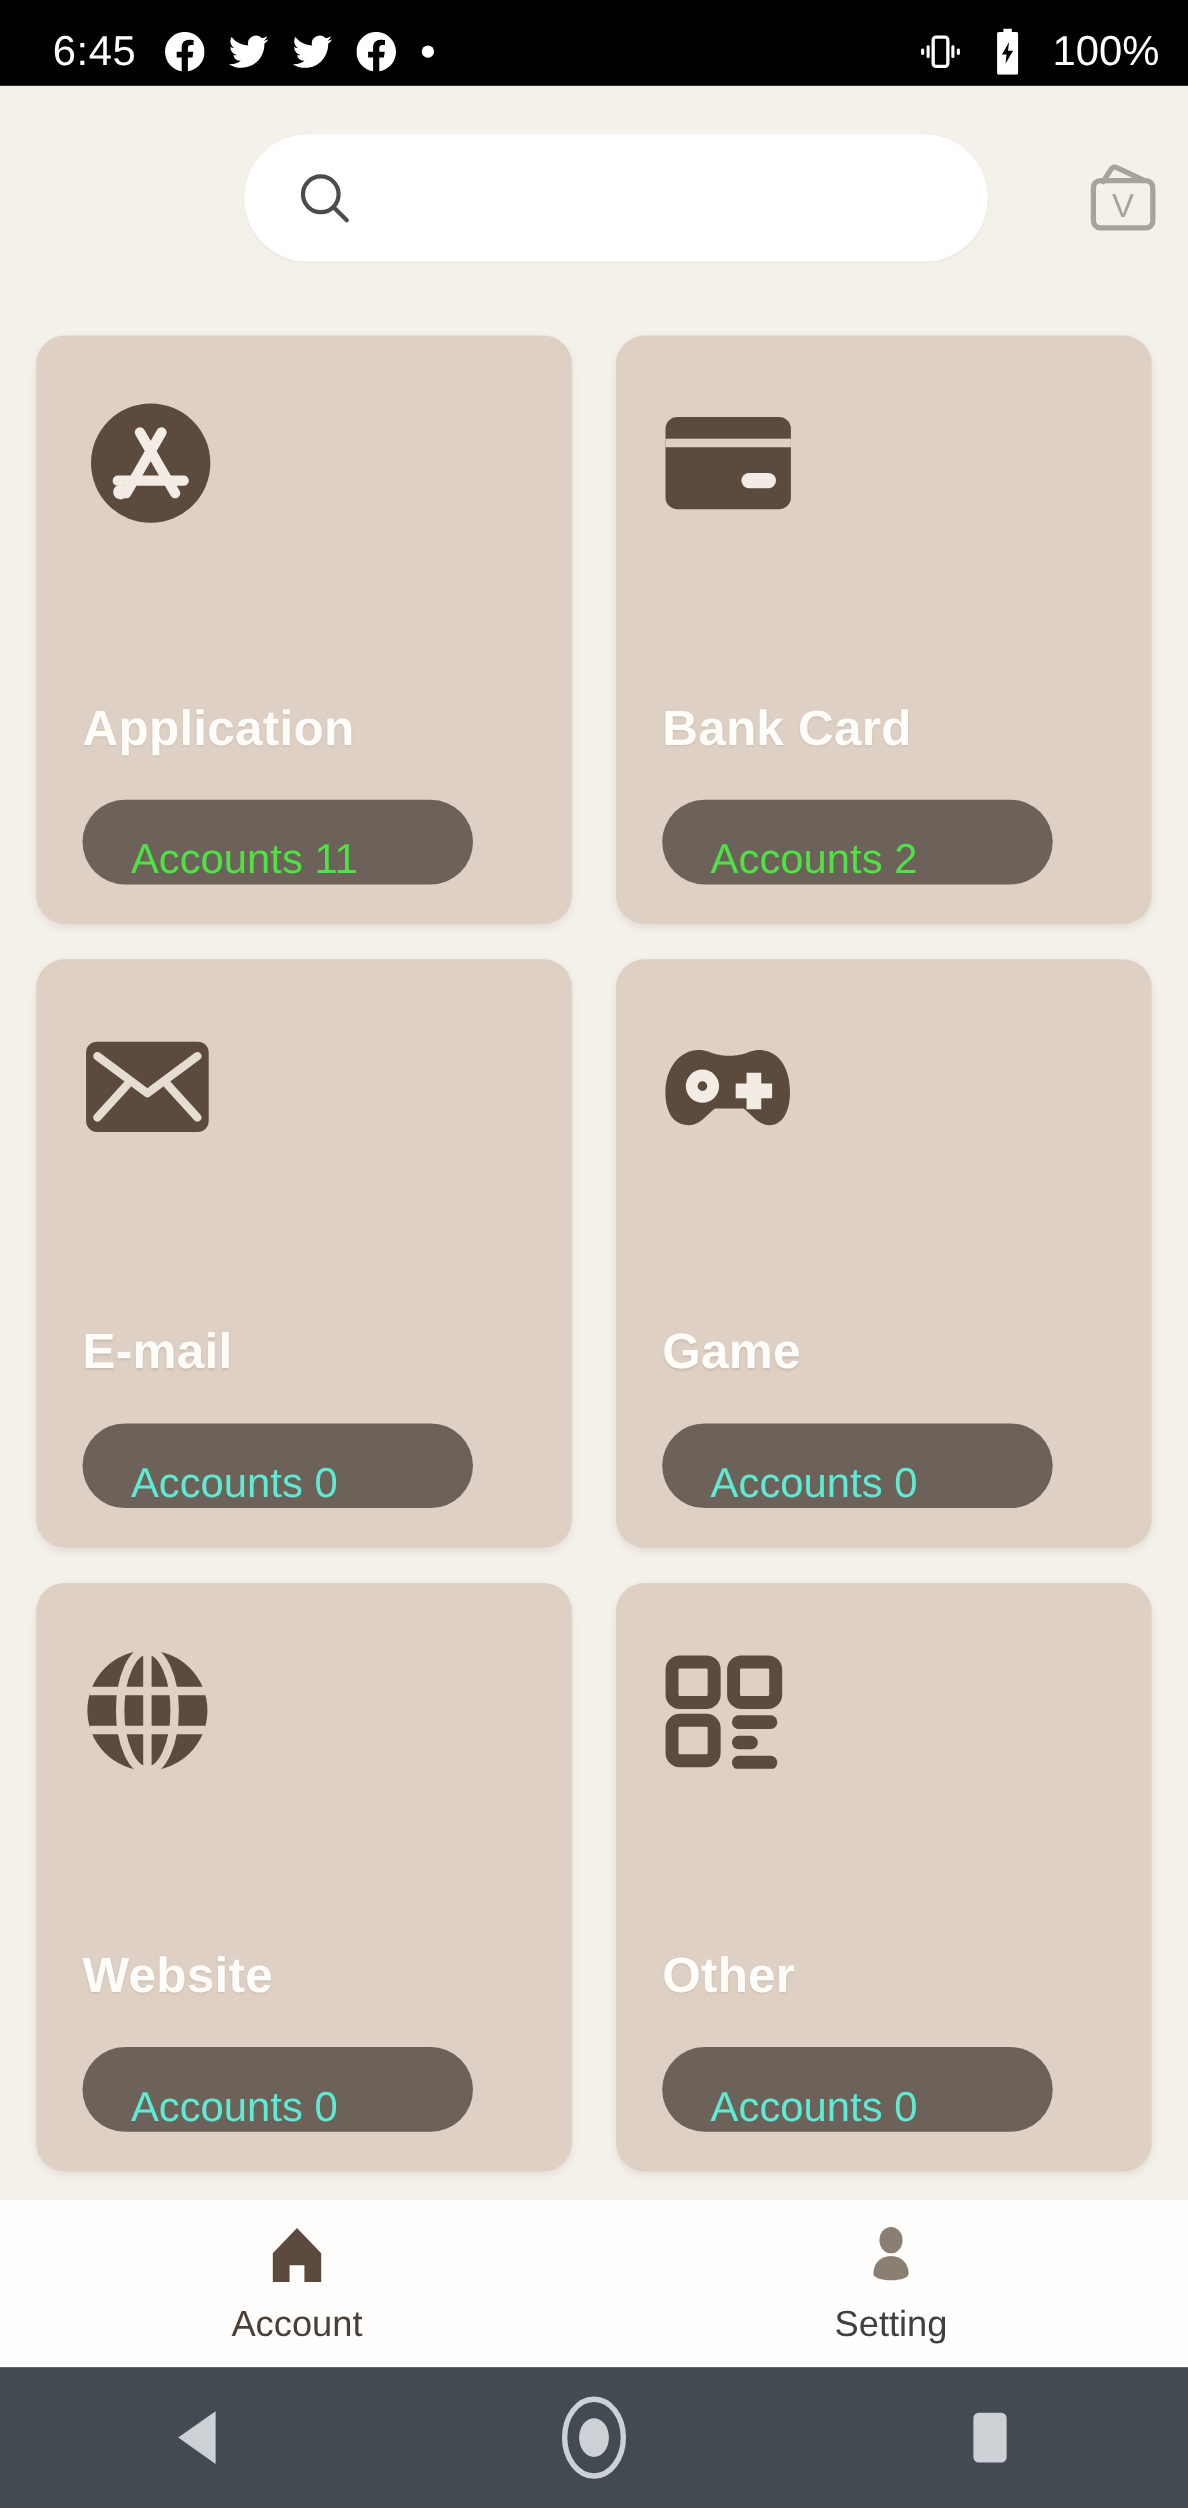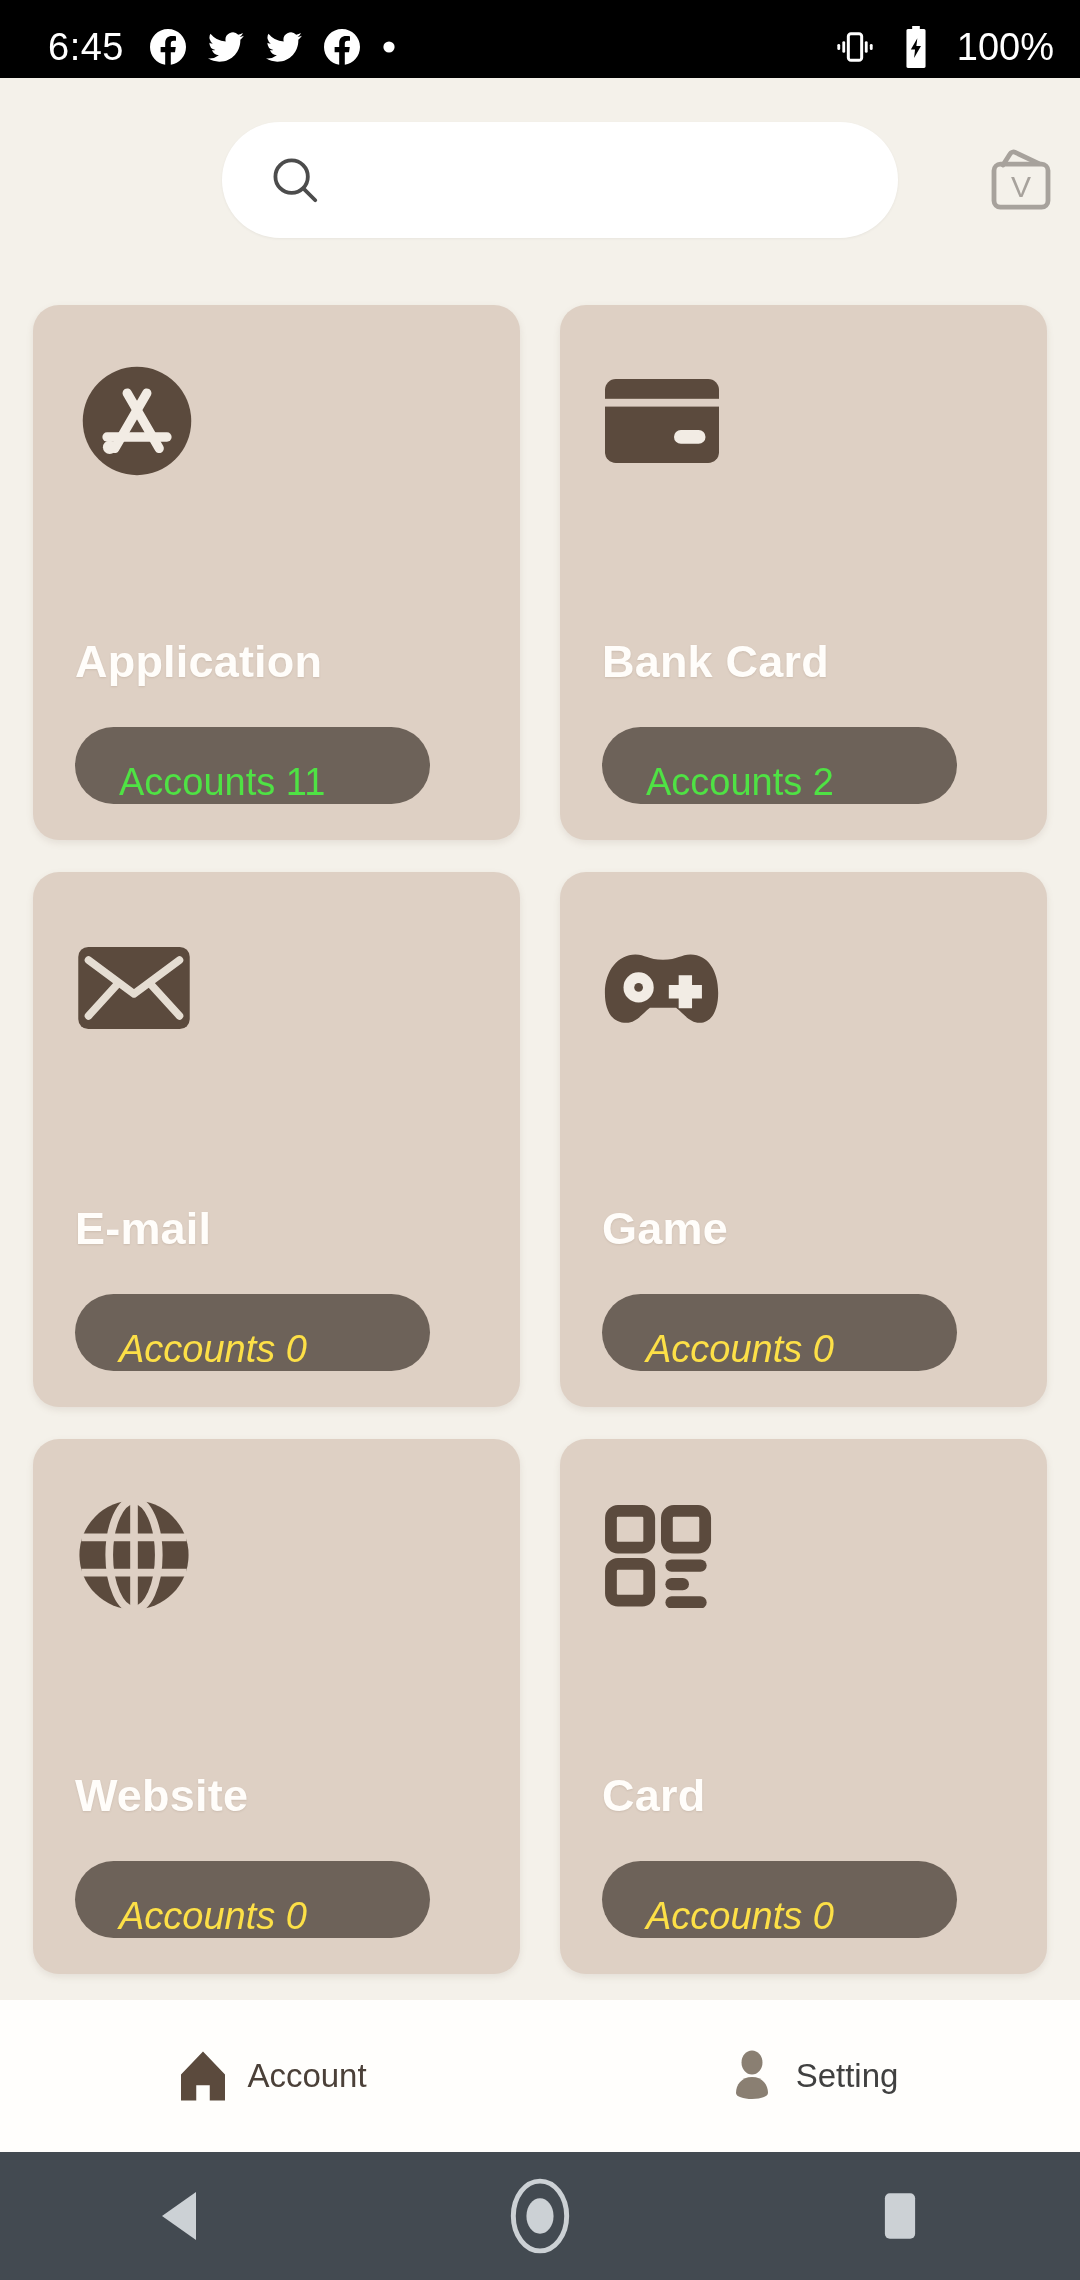--- a/index.html
+++ b/index.html
@@ -72,30 +72,30 @@
     text-shadow:0 1px 2px rgba(120,100,85,.18);
   }
   .card-badge {
     position:absolute; left:42px; bottom:36px;
     min-width:355px; height:77px;
     background:#6d6259; border-radius:40px;
     display:flex; align-items:flex-end; padding-left:44px;
     font-size:38px;
   }
   .badge-green { color:#4fe244; }
-  .badge-gray  { color:#fde047;font-style:italic; }
+  .badge-gray  { color:#5eead4; }
 
   
   .tabbar {
     position:absolute; left:0; top:2000px; width:1080px; height:152px;
     background:#fffefc;
     display:flex;
   }
   .tab {
-    flex:1; display:flex; flex-direction:row;
+    flex:1; display:flex; flex-direction:column;
     align-items:center; justify-content:center; gap:14px;
   }
   .tab-label { font-size:33px; color:#4b4038; }
   .tab.inactive .tab-label { color:#404040; }
 
   
   .navbar {
     position:absolute; left:0; top:2152px; width:1080px; height:128px;
     background:#434a51; display:flex; align-items:center;
   }
@@ -248,21 +248,21 @@
             <rect x="22" y="3" width="13" height="12.5" rx="2.4"></rect>
             <rect x="3" y="21" width="13" height="12.5" rx="2.4"></rect>
           </g>
           <g fill="#5b4a3d">
             <rect x="21.5" y="19.5" width="14" height="4.2" rx="2.1"></rect>
             <rect x="21.5" y="25.8" width="8" height="4.2" rx="2.1"></rect>
             <rect x="21.5" y="32" width="14" height="4.2" rx="2.1"></rect>
           </g>
         </svg>
       </div>
-      <div class="card-title">Card</div>
+      <div class="card-title">Other</div>
       <div class="card-badge">
         <span class="badge-gray">Accounts 0</span>
       </div>
     </div>
 
   </div>
 
   <div class="tabbar">
     <div class="tab">
       <svg width="60" height="60" viewBox="0 0 24 24">

